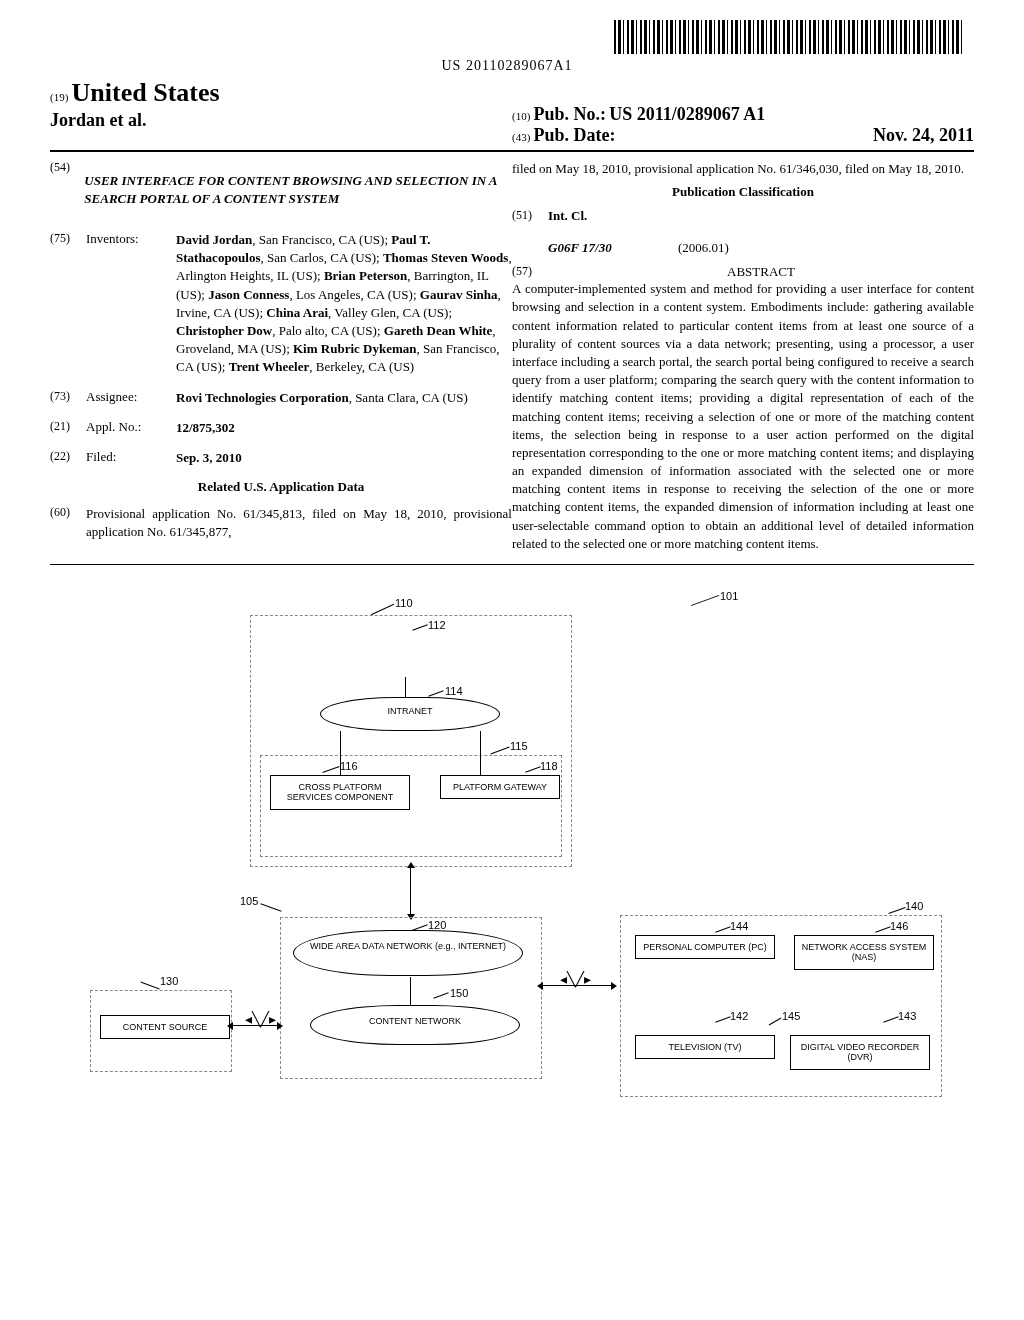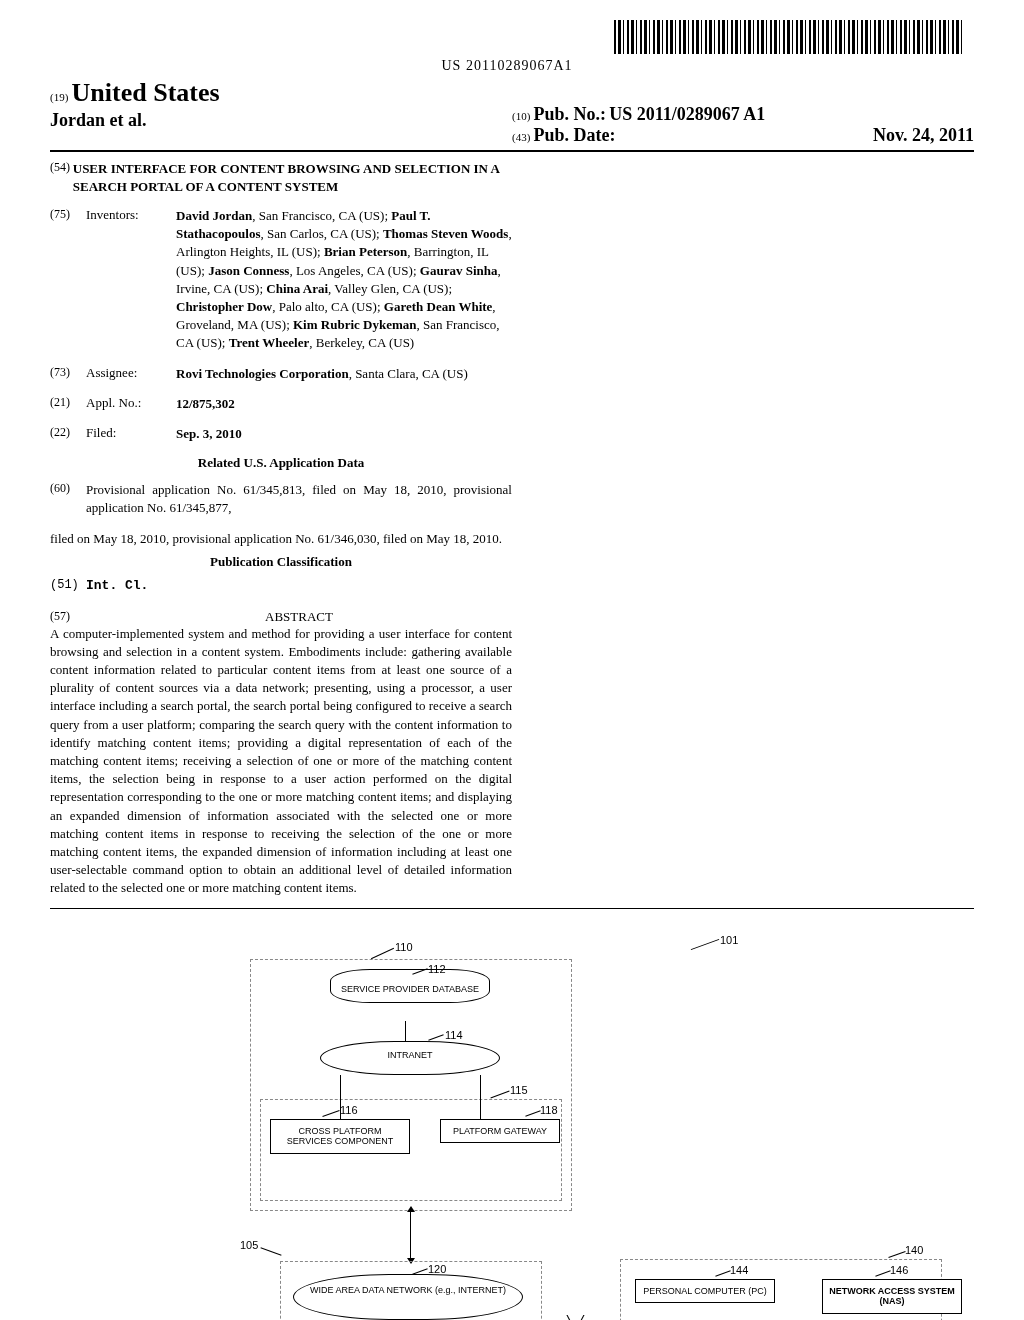--- a/index.html
+++ b/index.html
@@ -65,21 +65,20 @@
     font-weight: bold;
   }
   .pub-date-value {
     font-size: 18px;
     font-weight: bold;
   }
   .body {
     display: flex;
     border-bottom: 1.5px solid #000;
     padding-bottom: 10px;
-    flex-direction: column;
   }
   .col {
     width: 50%;
   }
   .title {
     font-weight: bold;
     font-size: 13px;
     text-transform: uppercase;
     margin: 10px 0 14px 0;
     line-height: 1.35;
@@ -221,21 +220,21 @@
         <span class="pub-date-label">Pub. Date:</span>
         <span class="pub-date-value" style="float:right;">Nov. 24, 2011</span>
       </div>
     </div>
   </div>
 
   <div class="body">
     <div class="col">
       <div class="field-row">
         <div class="field-inid">(54)</div>
-        <div class="title" style="margin:0;">USER INTERFACE FOR CONTENT BROWSING AND SELECTION IN A SEARCH PORTAL OF A CONTENT SYSTEM</div>
+        <div class="title" style="margin:12px;font-style:italic;">USER INTERFACE FOR CONTENT BROWSING AND SELECTION IN A SEARCH PORTAL OF A CONTENT SYSTEM</div>
       </div>
 
       <div class="field-row">
         <div class="field-inid">(75)</div>
         <div class="field-label">Inventors:</div>
         <div class="field-value" id="inventors-container"><span class="inventor-name">David Jordan</span><span>, San Francisco, CA (US); </span><span class="inventor-name">Paul T. Stathacopoulos</span><span>, San Carlos, CA (US); </span><span class="inventor-name">Thomas Steven Woods</span><span>, Arlington Heights, IL (US); </span><span class="inventor-name">Brian Peterson</span><span>, Barrington, IL (US); </span><span class="inventor-name">Jason Conness</span><span>, Los Angeles, CA (US); </span><span class="inventor-name">Gaurav Sinha</span><span>, Irvine, CA (US); </span><span class="inventor-name">China Arai</span><span>, Valley Glen, CA (US); </span><span class="inventor-name">Christopher Dow</span><span>, Palo alto, CA (US); </span><span class="inventor-name">Gareth Dean White</span><span>, Groveland, MA (US); </span><span class="inventor-name">Kim Rubric Dykeman</span><span>, San Francisco, CA (US); </span><span class="inventor-name">Trent Wheeler</span><span>, Berkeley, CA (US)</span></div>
       </div>
 
       <div class="field-row">
         <div class="field-inid">(73)</div>
@@ -260,42 +259,45 @@
       <div class="related-title">Related U.S. Application Data</div>
       <div class="field-row">
         <div class="field-inid">(60)</div>
         <div class="related-text" style="flex:1;" id="related-left">Provisional application No. 61/345,813, filed on May 18, 2010, provisional application No. 61/345,877,</div>
       </div>
     </div>
 
     <div class="col">
       <div class="related-text" id="related-right">filed on May 18, 2010, provisional application No. 61/346,030, filed on May 18, 2010.</div>
       <div class="pub-class-title">Publication Classification</div>
-      <div class="field-row" style="margin-bottom:16px;font-family:Liberation Mono, monospace;">
+      <div class="field-row" style="margin-bottom:16px;">
         <div class="field-inid">(51)</div>
         <div style="font-weight:bold;">Int. Cl.</div>
+      </div>
+      <div class="intcl-row">
+        <span class="intcl-code">G06F 17/30</span>
+        <span>(2006.01)</span>
       </div>
       <div style="display:flex; margin-top:8px;">
         <div class="field-inid">(57)</div>
         <div class="abstract-title" style="flex:1; margin:0;">ABSTRACT</div>
       </div>
       <div class="abstract-text">A computer-implemented system and method for providing a user interface for content browsing and selection in a content system. Embodiments include: gathering available content information related to particular content items from at least one source of a plurality of content sources via a data network; presenting, using a processor, a user interface including a search portal, the search portal being configured to receive a search query from a user platform; comparing the search query with the content information to identify matching content items; providing a digital representation of each of the matching content items; receiving a selection of one or more of the matching content items, the selection being in response to a user action performed on the digital representation corresponding to the one or more matching content items; and displaying an expanded dimension of information associated with the selected one or more matching content items in response to receiving the selection of the one or more matching content items, the expanded dimension of information including at least one user-selectable command option to obtain an additional level of detailed information related to the selected one or more matching content items.</div>
     </div>
   </div>
 
   <div class="figure-area">
 
     <div class="ref-label" style="left:670px; top:5px;">101</div>
     <div class="ref-line" style="left:640px; top:15px; width:30px; transform:rotate(-20deg);"></div>
 
     <div class="dashed-box" style="left:200px; top:30px; width:320px; height:250px;"></div>
     <div class="ref-label" style="left:345px; top:12px;">110</div>
     <div class="ref-line" style="left:320px; top:24px; width:25px; transform:rotate(-25deg);"></div>
 
-    <div class="cylinder" style="left:280px; top:40px; width:150px;">SERVICE PROVIDER DATABASE</div>
     <div class="ref-label" style="left:378px; top:34px;">112</div>
     <div class="ref-line" style="left:362px; top:42px; width:16px; transform:rotate(-20deg);"></div>
 
     <div class="conn-v" style="left:355px; top:92px; height:22px;"></div>
 
     <div class="cloud" style="left:270px; top:112px; width:170px; height:16px; padding:8px 4px;">INTRANET</div>
     <div class="ref-label" style="left:395px; top:100px;">114</div>
     <div class="ref-line" style="left:378px; top:108px; width:16px; transform:rotate(-20deg);"></div>
 
     <div class="dashed-box" style="left:210px; top:170px; width:300px; height:100px;"></div>
@@ -341,21 +343,21 @@
     <div style="position:absolute; left:510px; top:386px; font-size:14px;">◂╲╱▸</div>
 
     <div class="dashed-box" style="left:570px; top:330px; width:320px; height:180px;"></div>
     <div class="ref-label" style="left:855px; top:315px;">140</div>
     <div class="ref-line" style="left:838px; top:325px; width:18px; transform:rotate(-20deg);"></div>
 
     <div class="box" style="left:585px; top:350px; width:130px;">PERSONAL COMPUTER (PC)</div>
     <div class="ref-label" style="left:680px; top:335px;">144</div>
     <div class="ref-line" style="left:665px; top:344px; width:16px; transform:rotate(-20deg);"></div>
 
-    <div class="box" style="left:772px; top:350px; width:130px;font-weight:bold;">NETWORK ACCESS SYSTEM (NAS)</div>
+    <div class="box" style="left:744px; top:350px; width:130px;">NETWORK ACCESS SYSTEM (NAS)</div>
     <div class="ref-label" style="left:840px; top:335px;">146</div>
     <div class="ref-line" style="left:825px; top:344px; width:16px; transform:rotate(-20deg);"></div>
 
     <div class="box" style="left:585px; top:450px; width:130px;">TELEVISION (TV)</div>
     <div class="ref-label" style="left:680px; top:425px;">142</div>
     <div class="ref-line" style="left:665px; top:434px; width:16px; transform:rotate(-20deg);"></div>
 
     <div class="ref-label" style="left:732px; top:425px;">145</div>
     <div class="ref-line" style="left:718px; top:436px; width:14px; transform:rotate(-30deg);"></div>
 

